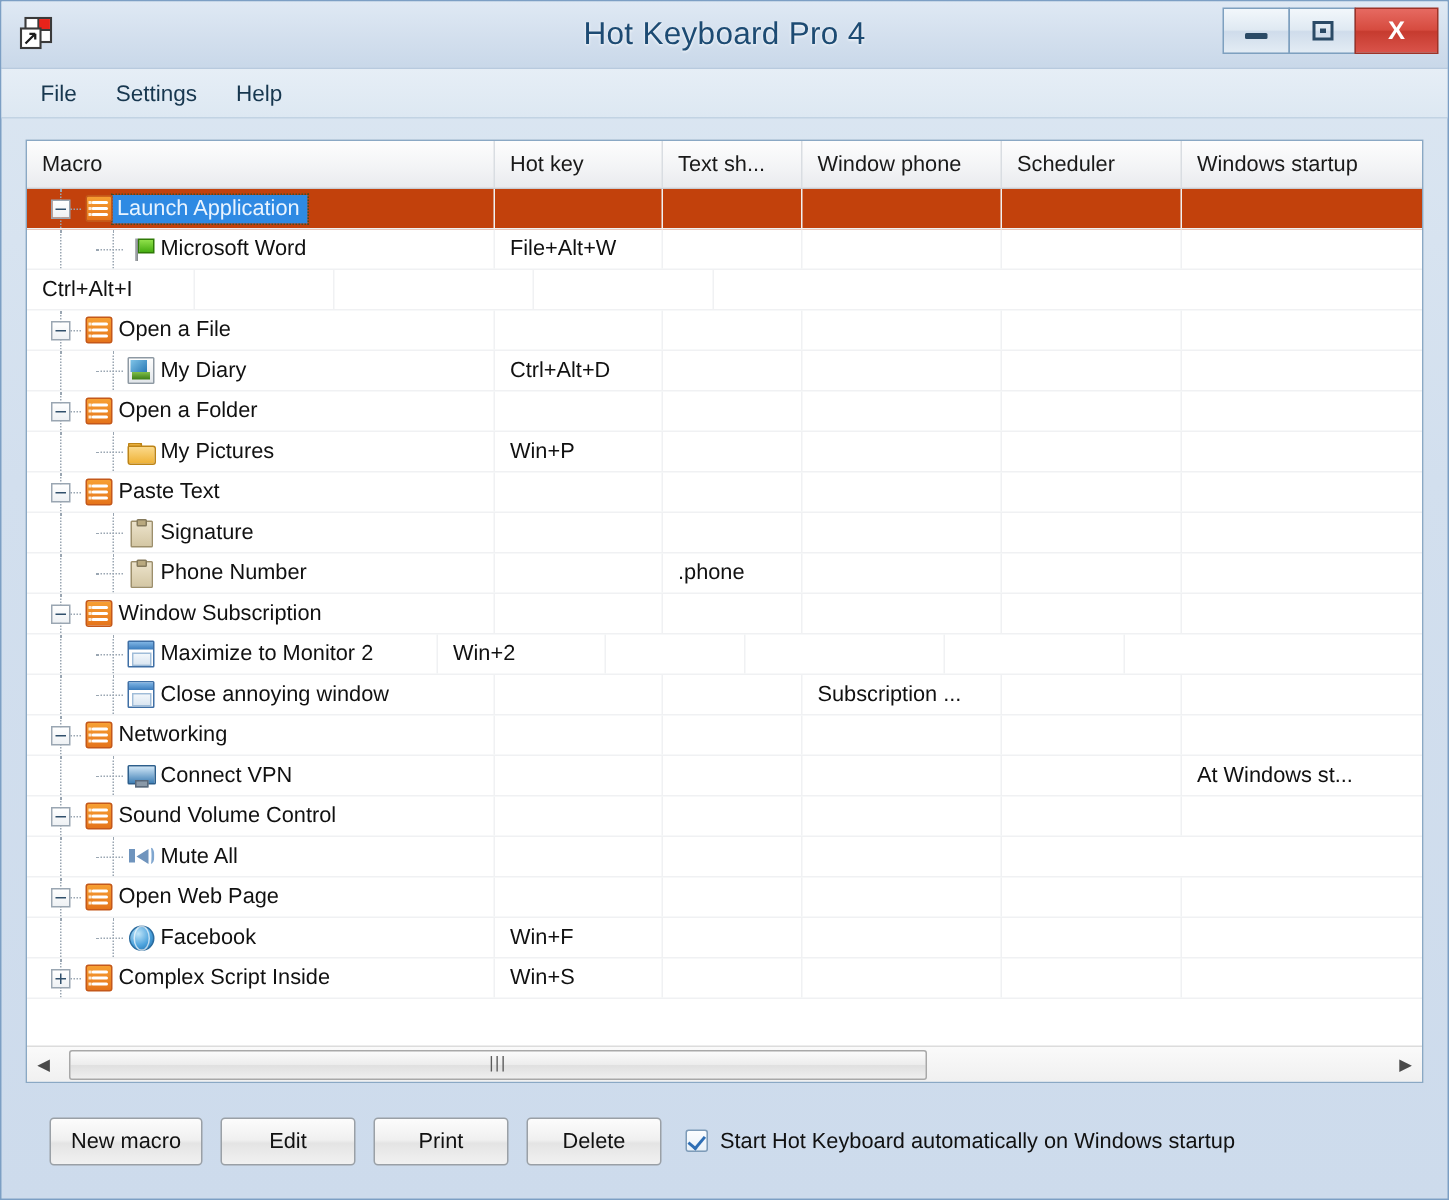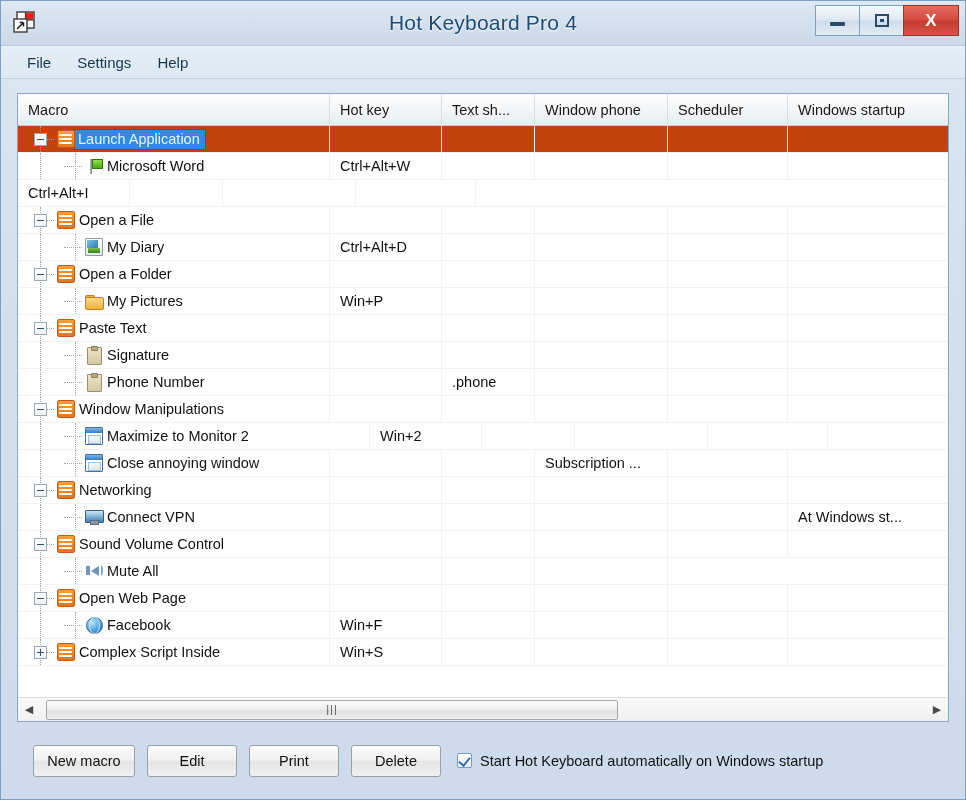--- a/index.html
+++ b/index.html
@@ -417,21 +417,21 @@
             <div class="cell macro" style="width: 312px;">
               <div class="tree-line">
                 <span class="vdots" style="left: 22px;"></span>
                 <span style="flex: 0 0 46px; height: 1px;"></span>
                 <span class="vdots" style="left: 57px;"></span>
                 <span class="dotline" style="flex: 0 0 18px;"></span>
                 <span class="ico ico-flag"></span>
                 <span class="node-label">Microsoft Word</span>
               </div>
             </div>
-            <div class="cell" style="width: 112px;">Ctrl+Alt+W</div>
+            <div class="cell" style="width: 112px;">File+Alt+W</div>
             <div class="cell" style="width: 93px;"></div>
             <div class="cell" style="width: 133px;"></div>
             <div class="cell" style="width: 120px;"></div>
             <div class="cell" style="width: auto; flex: 1 1 auto;"></div>
           </div>
           <div class="row">
             <div class="cell" style="width: 112px;">Ctrl+Alt+I</div>
             <div class="cell" style="width: 93px;"></div>
             <div class="cell" style="width: 133px;"></div>
             <div class="cell" style="width: 120px;"></div>
@@ -585,31 +585,31 @@
                 <span class="expander"></span>
                 <span class="dotline" style="flex: 0 0 7px;"></span>
                 <span class="ico ico-group">
                   <i></i>
                   <i></i>
                   <i></i>
                   <b></b>
                   <b></b>
                   <b></b>
                 </span>
-                <span class="node-label">Window Manipulations</span>
-              </div>
-            </div>
-            <div class="cell" style="width: 112px;"></div>
-            <div class="cell" style="width: 93px;"></div>
-            <div class="cell" style="width: 133px;"></div>
-            <div class="cell" style="width: 120px;"></div>
-            <div class="cell" style="width: auto; flex: 1 1 auto;"></div>
-          </div>
-          <div class="row">
-            <div class="cell macro" style="width: 352px;">
+                <span class="node-label">Window Subscription</span>
+              </div>
+            </div>
+            <div class="cell" style="width: 112px;"></div>
+            <div class="cell" style="width: 93px;"></div>
+            <div class="cell" style="width: 133px;"></div>
+            <div class="cell" style="width: 120px;"></div>
+            <div class="cell" style="width: auto; flex: 1 1 auto;"></div>
+          </div>
+          <div class="row">
+            <div class="cell macro" style="width: 274px;">
               <div class="tree-line">
                 <span class="vdots" style="left: 22px;"></span>
                 <span style="flex: 0 0 46px; height: 1px;"></span>
                 <span class="vdots" style="left: 57px;"></span>
                 <span class="dotline" style="flex: 0 0 18px;"></span>
                 <span class="ico ico-win"></span>
                 <span class="node-label">Maximize to Monitor 2</span>
               </div>
             </div>
             <div class="cell" style="width: 112px;">Win+2</div>

